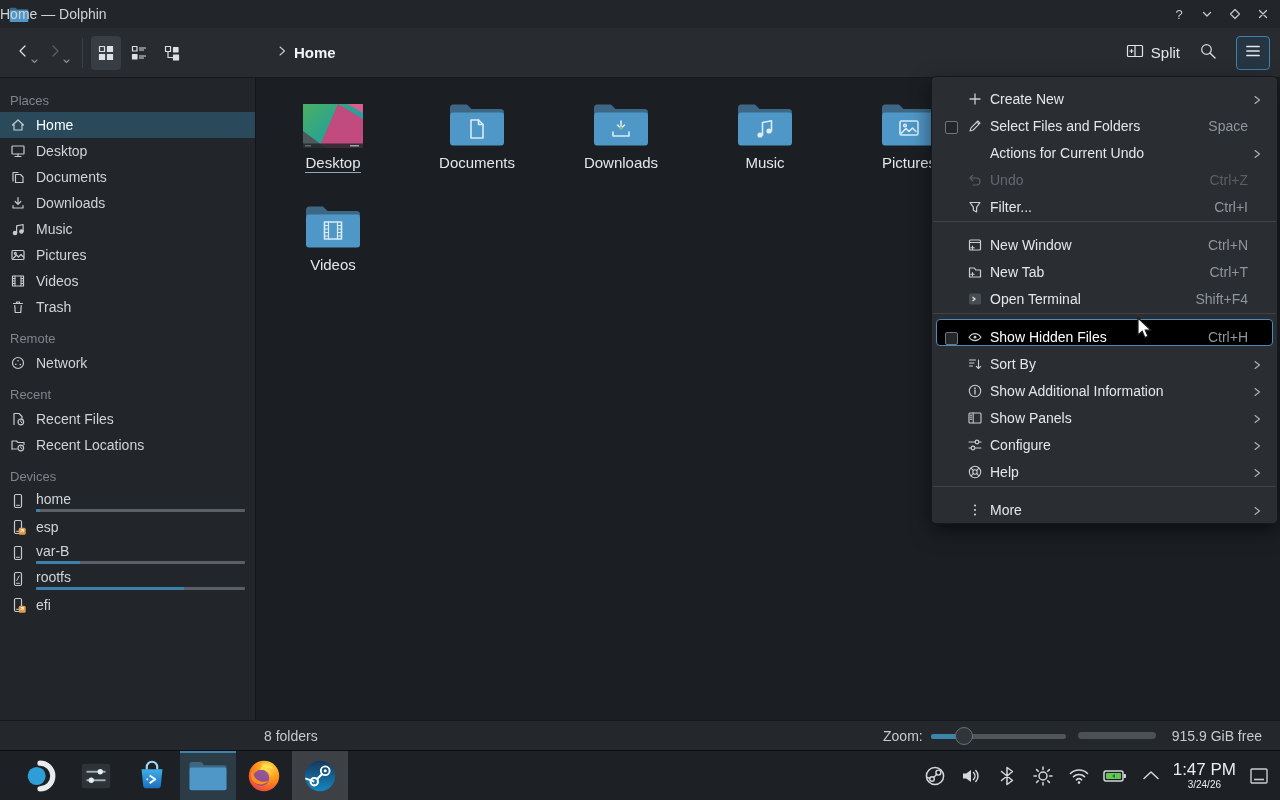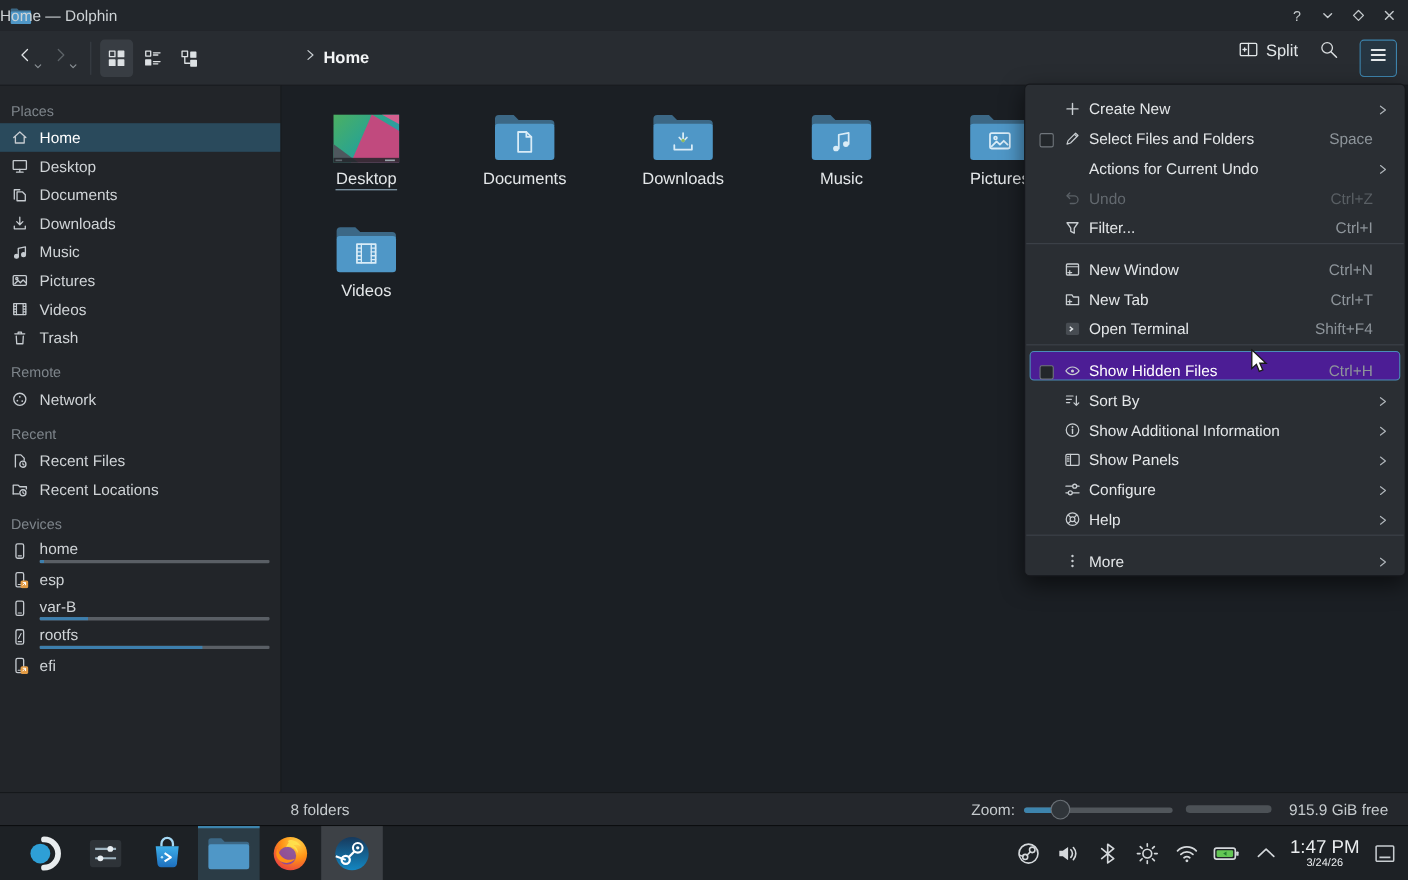--- a/index.html
+++ b/index.html
@@ -17,21 +17,21 @@
 
   .toolbar{flex:0 0 50px;background:#282c31;display:flex;align-items:center;padding:0 10px;border-bottom:1px solid #17191d}
   .navbtn{position:relative;width:26px;height:30px;display:flex;align-items:center;justify-content:center;color:#e2e6e8;margin-right:6px}
   .navbtn.dim{color:#5b6166}
   .navbtn .sub-caret{position:absolute;right:-2px;bottom:0;color:#8a9095}
   .tb-sep{width:1px;height:30px;background:#3a3f45;margin:0 8px}
   .viewbtn{width:30px;height:34px;display:flex;align-items:center;justify-content:center;color:#dde1e4;border-radius:4px;margin-right:3px}
   .viewbtn.selected{background:#383d43}
   .breadcrumb{display:flex;align-items:center;gap:6px;margin-left:86px;color:#c9ced2}
   .breadcrumb .crumb{font-weight:bold;font-size:15px;color:#f2f4f5}
-  .toolbar-right{margin-left:auto;display:flex;align-items:flex-start;gap:16px}
+  .toolbar-right{margin-left:auto;display:flex;align-items:center;gap:16px}
   .split-btn{display:flex;align-items:center;gap:7px;color:#e2e6e8;font-size:15px}
   .search-btn{width:24px;height:24px;color:#d8dcde;display:flex;align-items:center;justify-content:center}
   .menu-btn{width:34px;height:34px;border:1px solid #3d84ad;border-radius:4px;background:#263541;display:flex;align-items:center;justify-content:center;color:#e4e8ea}
 
   .wbody{flex:1;display:flex;min-height:0}
   .sidebar{flex:0 0 256px;background:#222529;border-right:1px solid #131619;padding-top:8px;font-size:14px;overflow:hidden}
   .sb-header{color:#7e858b;font-size:13px;padding:7px 10px 4px;margin-top:4px}
   .sb-header:first-child{margin-top:0}
   .sb-item{display:flex;align-items:center;gap:10px;height:26px;padding:0 10px;color:#d0d4d7}
   .sb-item.selected{background:#2a4a5c;color:#fff}
@@ -57,21 +57,21 @@
   .zoom-fill{position:absolute;left:0;top:7px;height:5px;border-radius:3px;background:#3d84ad}
   .zoom-handle{position:absolute;top:0;width:18px;height:18px;border-radius:50%;background:#30353a;border:1px solid #6a7076}
   .free-bar{width:78px;height:7px;border-radius:4px;background:#4c5156;margin-left:12px}
   .free-text{margin-left:16px}
   .free-caret{margin-left:8px;color:#aeb4b9;display:flex}
 
   
   .menu{position:absolute;left:931px;top:76px;width:347px;background:#2a2e33;border:1px solid #16181c;border-radius:5px;
         box-shadow:0 7px 20px rgba(0,0,0,.55);padding:4px 0;z-index:10;font-size:14px}
   .menu-item{height:27px;margin:0 4px;display:flex;align-items:flex-end;border:1px solid transparent;border-radius:4px;padding:0 8px;color:#e4e7e9}
-  .menu-item.highlighted{background:#4c1d95;border-color:#4a8cb8;color:#fff}
+  .menu-item.highlighted{background:#000000;border-color:#4a8cb8;color:#fff}
   .menu-item.disabled{color:#63696f}
   .mi-checkcol{width:22px;flex:0 0 22px;display:flex;align-items:center}
   .mi-check{width:13px;height:13px;border:1px solid #70767c;border-radius:2px;background:#23272b}
   .mi-icon{width:16px;height:16px;flex:0 0 16px;margin-right:7px;color:#c9ced2;display:flex;align-items:center;justify-content:center}
   .menu-item.disabled .mi-icon{color:#5a6066}
   .mi-label{flex:1;white-space:nowrap}
   .mi-shortcut{color:#8e959b;margin-left:12px}
   .menu-item.disabled .mi-shortcut{color:#595f64}
   .mi-arrow{width:16px;flex:0 0 16px;text-align:right;color:#aeb4b9;display:flex;justify-content:flex-end}
   .menu-sep{height:1px;background:#3e434a;margin:5px 1px}

